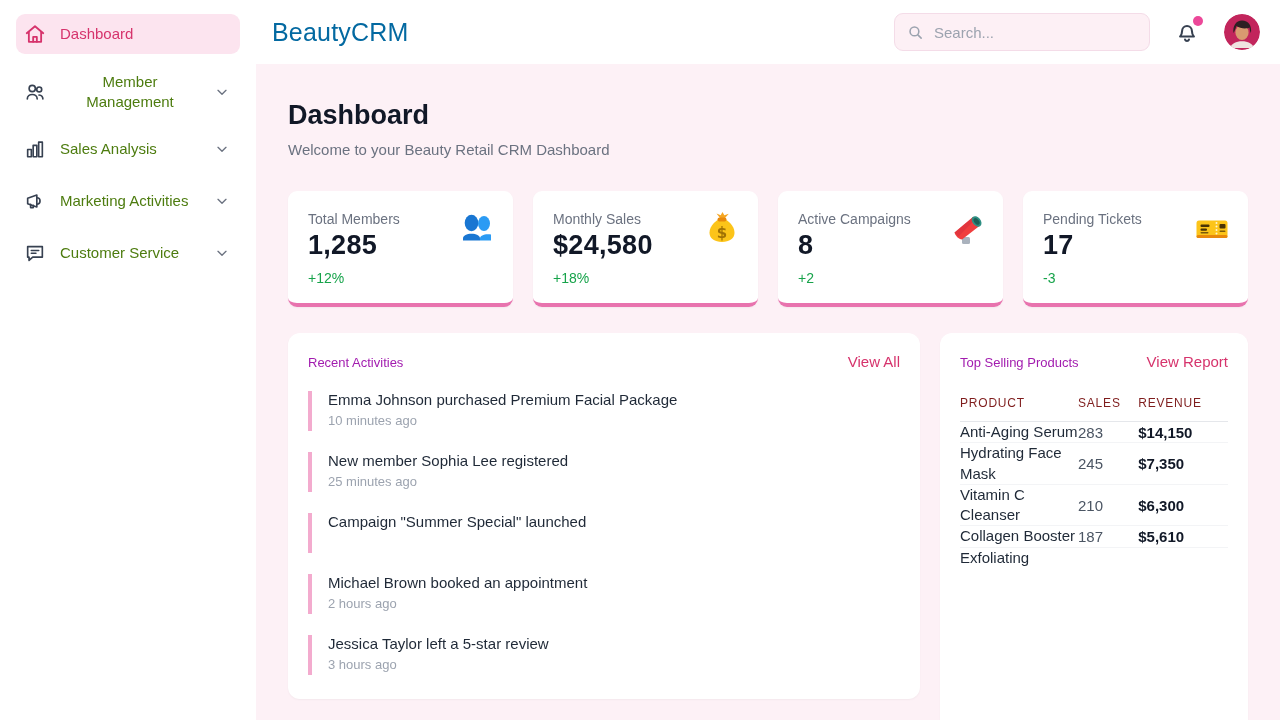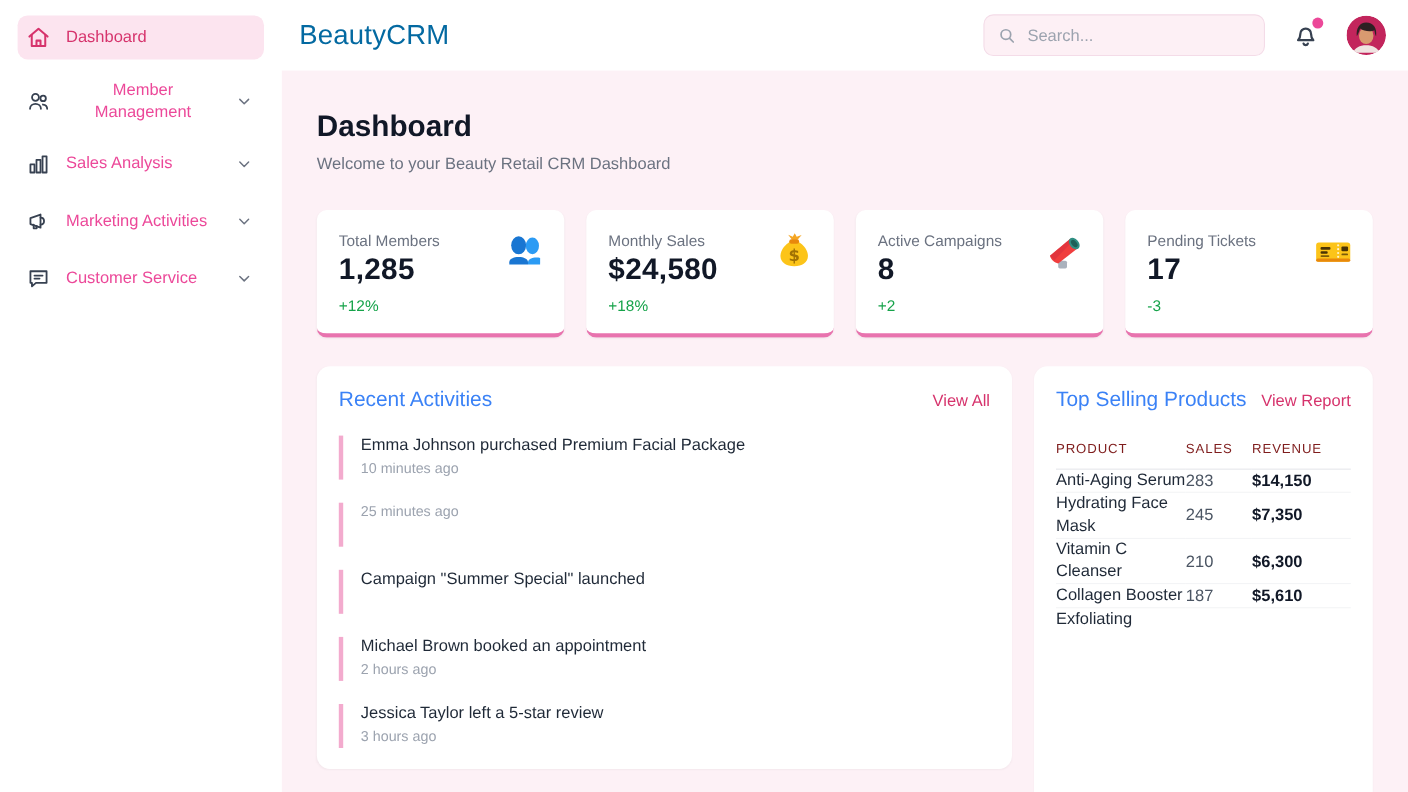--- a/index.html
+++ b/index.html
@@ -10,21 +10,21 @@
   }
 
   
   .sidebar {
     position:absolute; left:0; top:0; bottom:0; width:256px;
     background:#ffffff; padding:14px 16px; z-index:3;
   }
   .nav-item {
     display:flex; align-items:center; gap:14px;
     min-height:40px; padding:6px 10px 6px 8px; margin-bottom:12px;
-    border-radius:9px; color:#ec4899; font-size:15px; cursor:pointer;
+    border-radius:9px; color:#4d7c0f; font-size:15px; cursor:pointer;
   }
   .nav-item .nav-ic { width:22px; height:22px; flex:0 0 22px; display:flex; align-items:center; }
   .nav-item .nav-label { flex:1; line-height:1.3; }
   .nav-item.active { background:#fce4ef; color:#d6336c; }
   .nav-item.center-label .nav-label { text-align:center; }
   .chev { width:16px; height:16px; flex:0 0 16px; }
 
   
   .topbar {
     position:absolute; left:256px; right:0; top:0; height:64px;
@@ -72,21 +72,21 @@
   .stat-delta { font-size:14px; color:#16a34a; margin-top:9px; }
   .stat-ic { position:absolute; right:18px; top:20px; width:36px; height:36px; }
 
   
   .panels { display:grid; grid-template-columns:1fr 308px; gap:20px; margin-top:26px; align-items:start; }
   .panel {
     background:#ffffff; border-radius:12px; padding:20px 20px;
     box-shadow:0 1px 2px rgba(0,0,0,.04);
   }
   .panel-head { display:flex; align-items:baseline; justify-content:space-between; }
-  .panel-title { font-size:19px; font-weight:500; color:#3b82f6; }
+  .panel-title { font-size:13px; font-weight:500; color:#a21caf; }
   .panel-link { font-size:15px; color:#d6336c; cursor:pointer; white-space:nowrap; }
 
   .activities { height:366px; }
   .activity { border-left:4px solid #f3abce; padding-left:16px; margin-top:21px; min-height:40px; }
   .activity-text { font-size:15px; color:#1f2937; }
   .activity-time { font-size:13px; color:#9ca3af; margin-top:5px; }
 
   .products { height:399px; overflow:hidden; }
   .prod-table { width:100%; border-collapse:collapse; margin-top:20px; }
   .prod-table th {
@@ -290,20 +290,21 @@
     <section class="panel activities">
       <div class="panel-head">
         <div class="panel-title">Recent Activities</div>
         <div class="panel-link">View All</div>
       </div>
       <div class="activity">
         <div class="activity-text">Emma Johnson purchased Premium Facial Package</div>
         <div class="activity-time">10 minutes ago</div>
       </div>
       <div class="activity">
+        <div class="activity-text">New member Sophia Lee registered</div>
         <div class="activity-time">25 minutes ago</div>
       </div>
       <div class="activity">
         <div class="activity-text">Campaign "Summer Special" launched</div>
       </div>
       <div class="activity">
         <div class="activity-text">Michael Brown booked an appointment</div>
         <div class="activity-time">2 hours ago</div>
       </div>
       <div class="activity">

